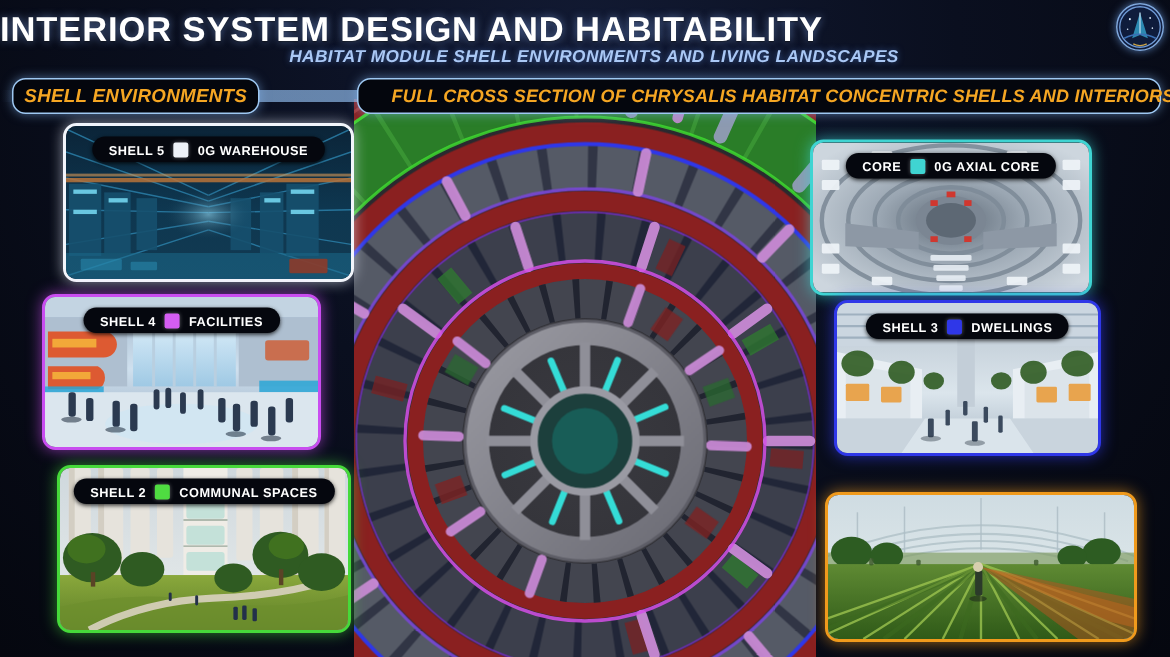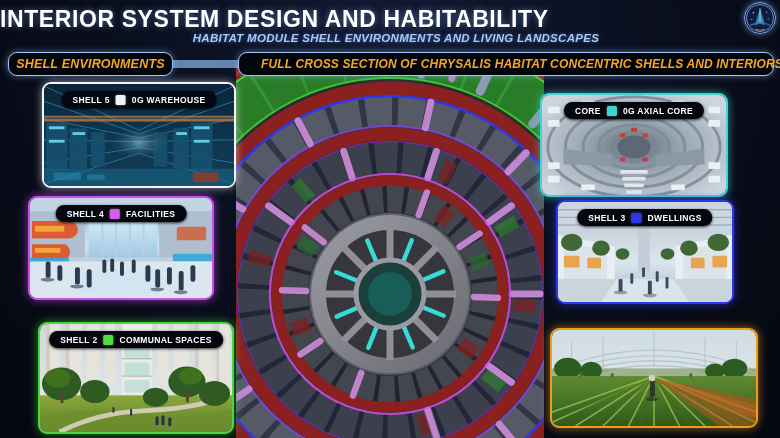--- a/index.html
+++ b/index.html
@@ -129,21 +129,21 @@
   }
   .plabel .pname {
     color: #ffffff; font-size: 8.5px; font-weight: bold; letter-spacing: .35px;
   }
 
   
   #panel-shell5  { left: 42px;  top: 82px;  width: 194px; height: 106px;
                    border: 2.4px solid #f2f5fb; box-shadow: 0 0 9px rgba(235,242,255,.6); }
   #panel-shell4  { left: 28px;  top: 196px; width: 186px; height: 104px;
                    border: 2.4px solid #c94df0; box-shadow: 0 0 10px rgba(201,77,240,.65); }
-  #panel-shell2  { left: 38px;  top: 322px; width: 196px; height: 112px;
+  #panel-shell2  { left: 38px;  top: 310px; width: 196px; height: 112px;
                    border: 2.4px solid #46d93a; box-shadow: 0 0 10px rgba(70,217,58,.6); }
   #panel-core    { left: 540px; top: 82px;  width: 188px; height: 104px;
                    border: 2.4px solid #3fd4d2; box-shadow: 0 0 10px rgba(63,212,210,.65); margin-top: 11px; }
   #panel-shell3  { left: 556px; top: 200px; width: 178px; height: 104px;
                    border: 2.4px solid #2f37e8; box-shadow: 0 0 10px rgba(47,55,232,.7); padding-left: 45px; }
   #panel-shell1  { left: 550px; top: 328px; width: 208px; height: 100px;
                    border: 2.4px solid #f09a1c; box-shadow: 0 0 10px rgba(240,154,28,.65); }
 </style>
 </head>
 <body>

